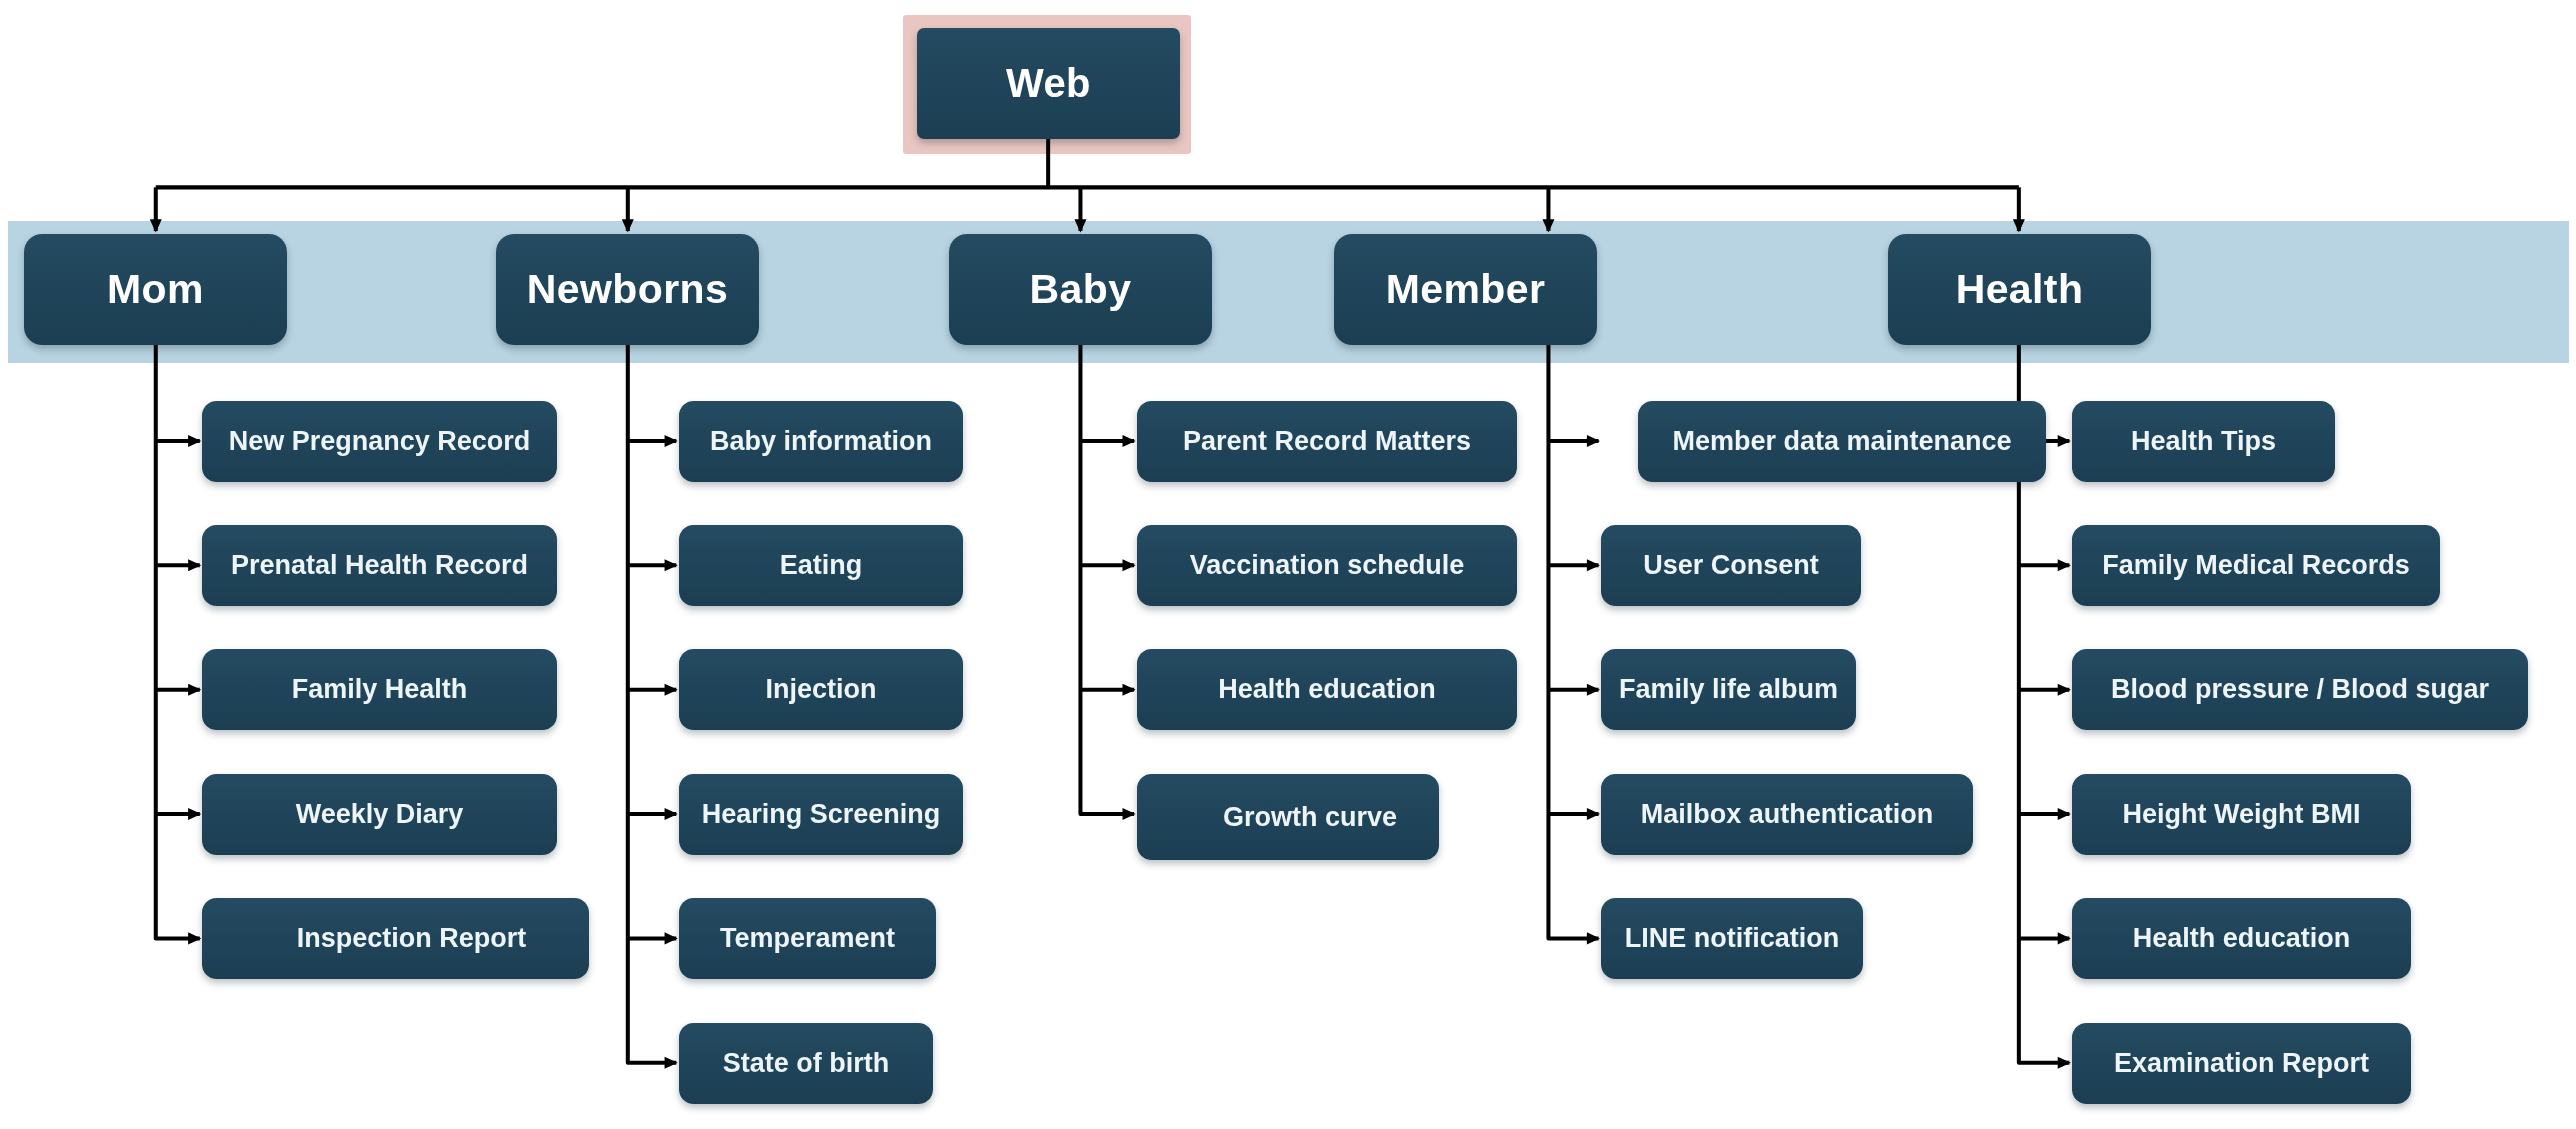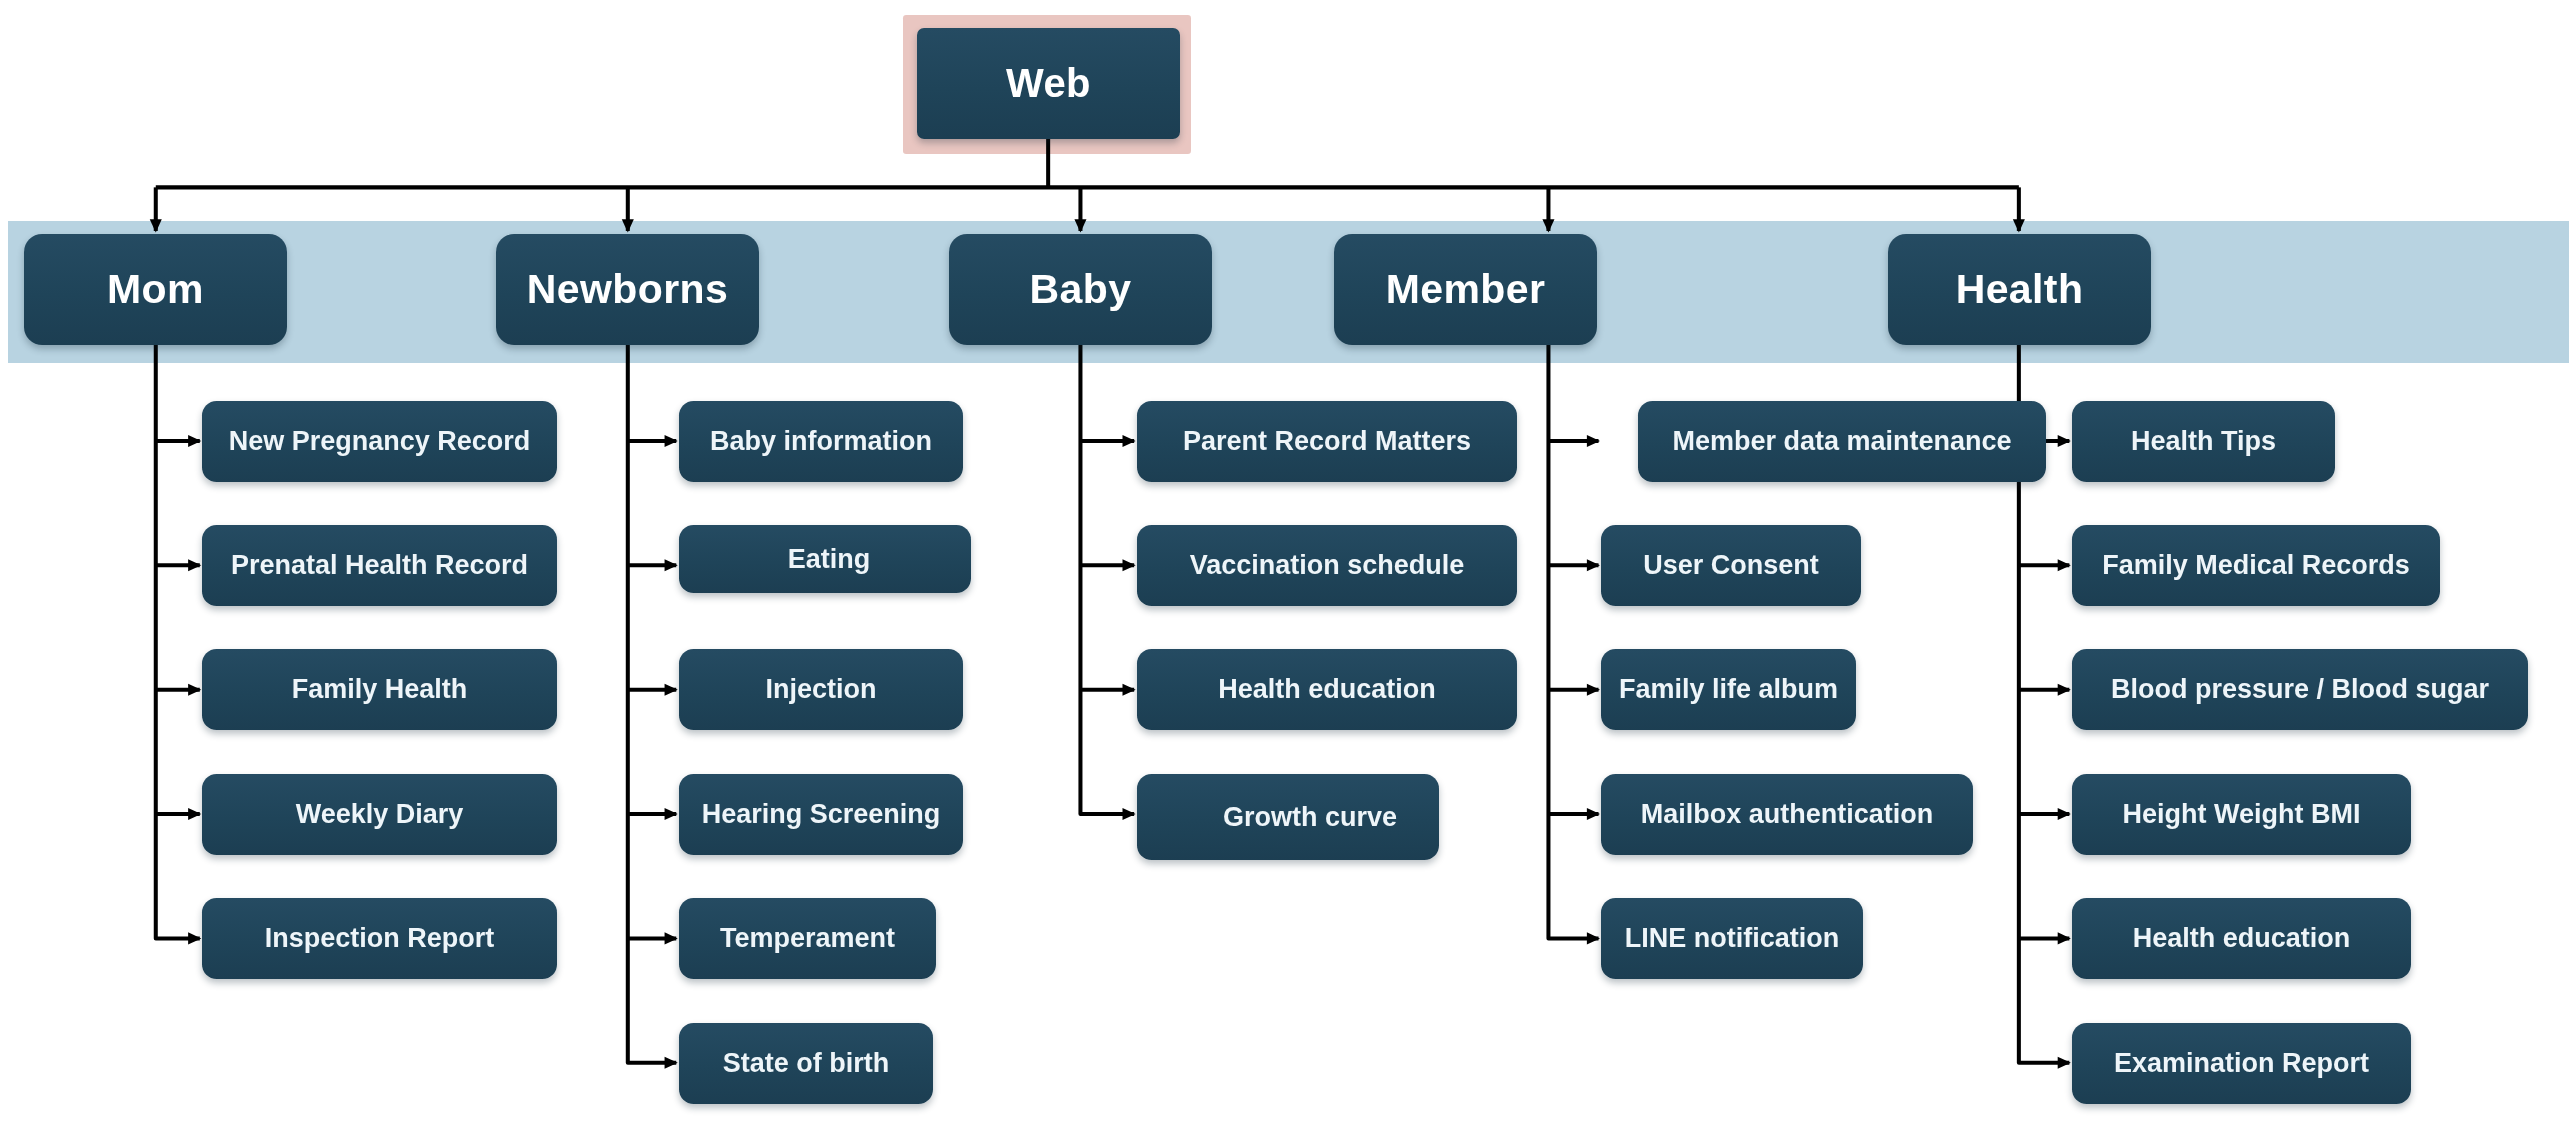--- a/index.html
+++ b/index.html
@@ -38,24 +38,24 @@
 <div id="stage">
   <div class="band"></div>
   <div class="halo"></div>
   <div class="node root-node">Web</div>
 
 <div class="node l1" style="left: 24px; top: 234px; width: 263px; height: 111px;">Mom</div>
     <div class="node child" style="left: 202px; top: 401px; width: 355px; height: 81px;">New Pregnancy Record</div>
     <div class="node child" style="left: 202px; top: 525px; width: 355px; height: 81px;">Prenatal Health Record</div>
     <div class="node child" style="left: 202px; top: 649px; width: 355px; height: 81px;">Family Health</div>
     <div class="node child" style="left: 202px; top: 774px; width: 355px; height: 81px;">Weekly Diary</div>
-    <div class="node child" style="left: 202px; top: 898px; width: 355px; height: 81px;">Inspection Report</div>
+    <div class="node child" style="left: 202px; top: 898px; width: 355px; height: 81px; padding-left: 32px;">Inspection Report</div>
     <div class="node l1" style="left: 496px; top: 234px; width: 263px; height: 111px;">Newborns</div>
     <div class="node child" style="left: 679px; top: 401px; width: 284px; height: 81px;">Baby information</div>
-    <div class="node child" style="left: 679px; top: 525px; width: 284px; height: 68px; padding-left: 8px;">Eating</div>
+    <div class="node child" style="left: 679px; top: 525px; width: 284px; height: 81px;">Eating</div>
     <div class="node child" style="left: 679px; top: 649px; width: 284px; height: 81px;">Injection</div>
     <div class="node child" style="left: 679px; top: 774px; width: 284px; height: 81px;">Hearing Screening</div>
     <div class="node child" style="left: 679px; top: 898px; width: 257px; height: 81px;">Temperament</div>
     <div class="node l1" style="left: 949px; top: 234px; width: 263px; height: 111px;">Baby</div>
     <div class="node child" style="left: 679px; top: 1023px; width: 254px; height: 81px;">State of birth</div>
     <div class="node child" style="left: 1137px; top: 401px; width: 380px; height: 81px;">Parent Record Matters</div>
     <div class="node child" style="left: 1137px; top: 525px; width: 380px; height: 81px;">Vaccination schedule</div>
     <div class="node child" style="left: 1137px; top: 649px; width: 380px; height: 81px;">Health education</div>
     <div class="node child" style="left: 1137px; top: 774px; width: 258px; height: 86px; padding-left: 44px;">Growth curve</div>
     <div class="node l1" style="left: 1334px; top: 234px; width: 263px; height: 111px;">Member</div>

